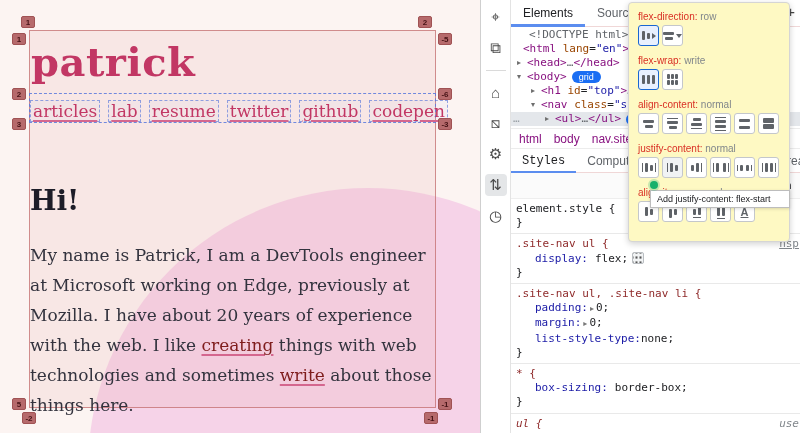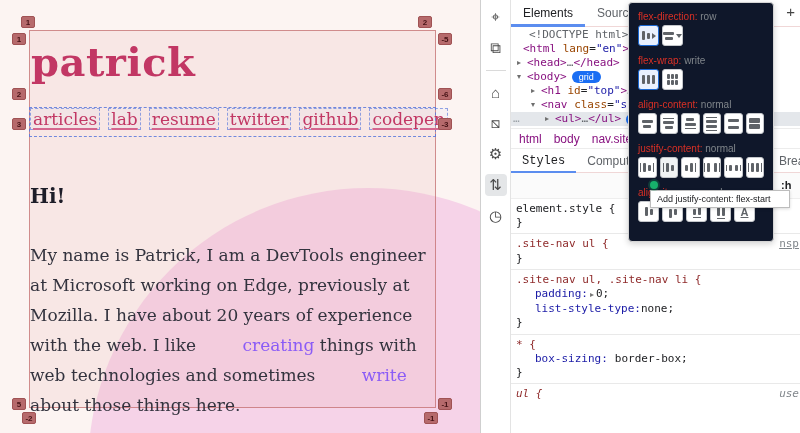--- a/index.html
+++ b/index.html
@@ -11,35 +11,35 @@
   .page { position:absolute; left:0; top:0; width:480px; height:433px;
           background:#fcf4f2; overflow:hidden;
           font-family:"DejaVu Serif", serif; }
   .page-circle { position:absolute; left:88px; top:188px; width:560px; height:560px;
                  border-radius:50%; background:#f6d3e8; }
   .grid-tint { position:absolute; left:29px; top:30px; width:407px; height:378px;
                background:rgba(235,180,180,.20); border:1px solid rgba(195,110,110,.75); }
   .page-content { position:absolute; left:0; top:0; width:480px; height:433px; }
   .site-title { position:absolute; left:31px; top:38px; font-size:40px; font-weight:bold;
                 color:#c23764; letter-spacing:.5px; }
-  .flexbox { position:absolute; left:29px; top:107px; width:407px; height:30px;
+  .flexbox { position:absolute; left:29px; top:93px; width:407px; height:30px;
              border:1px dashed rgba(90,120,220,.85); display:flex; gap:8px;
-             align-items:flex-start; padding:0; }
+             align-items:flex-end; padding:0; }
   .flexbox li { list-style:none; display:flex; align-items:center; padding:0 2px;
                 border:1px dashed rgba(90,120,220,.65); background:rgba(140,170,255,.05); }
   .flexbox a { font-size:17px; color:#c23764; text-decoration:underline;
                text-decoration-color:#d4668e; text-decoration-thickness:2px;
                text-underline-offset:3px; cursor:pointer; }
   .flex-freespace { flex:1; border-left:1px dashed rgba(90,120,220,.65);
       background:repeating-linear-gradient(135deg, rgba(100,130,230,.28) 0 2px, transparent 2px 7px); }
-  .greeting { position:absolute; left:30px; top:184px; font-size:20px; font-weight:bold; color:#1d1d28; }
+  .greeting { position:absolute; left:30px; top:184px; font-size:28px; font-weight:bold; color:#1d1d28; }
   .bio { position:absolute; left:30px; top:240px; width:410px; font-size:17px;
          line-height:1.77; color:#33333e; }
-  .bio a { color:#8b5cf6; text-decoration-color:#d4668e;
-           text-decoration-thickness:2px; text-underline-offset:3px; cursor:pointer;margin-left:41px; }
+  .bio a { color:#7f1d1d; text-decoration:underline; text-decoration-color:#d4668e;
+           text-decoration-thickness:2px; text-underline-offset:3px; cursor:pointer; }
   .gmark { position:absolute; width:14px; height:12px; background:#b66a6c; color:#461316;
            border:1px solid #a05254; border-radius:2px; font-size:8px; font-weight:bold;
            display:flex; align-items:center; justify-content:center;
            font-family:"Liberation Sans", sans-serif; }
 
   
   .devtools { position:absolute; left:480px; top:0; width:320px; height:433px;
               background:#fff; border-left:1px solid #cfcfcf; font-size:12px; color:#3c4043; }
   .activity-bar { position:absolute; left:0; top:0; width:30px; height:433px;
                   border-right:1px solid #e3e3e3; background:#fff; display:flex;
@@ -105,22 +105,22 @@
   .css-val { color:#202124; }
   .css-arrow { color:#777; font-size:8px; font-family:"DejaVu Sans", sans-serif; padding:0 2px; }
   .flexbadge { display:inline-block; width:12px; height:12px; vertical-align:-2px; margin-left:4px;
                border:1px solid #b9bdc1; border-radius:2px; background-color:#f1f3f4;
                background-image:radial-gradient(circle, #555 1px, transparent 1.3px);
                background-size:4px 5px; background-position:1.5px 2px; cursor:pointer; }
   .ua-frag { position:absolute; right:2px; top:3px; color:#80868b; font-style:italic; }
   .src-frag { position:absolute; right:2px; top:3px; color:#80868b; text-decoration:underline; cursor:pointer; }
 
   
-  .flexpopup { position:absolute; left:628px; top:2px; width:146px; height:240px;
-               background:#0f172a; border:1px solid #d5d5d5; border-radius:4px;
+  .flexpopup { position:absolute; left:628px; top:2px; width:162px; height:240px;
+               background:#fef9c3; border:1px solid #d5d5d5; border-radius:4px;
                box-shadow:0 2px 6px rgba(0,0,0,.18); padding:8px 9px; z-index:40; }
   .fp-label { font-size:10px; margin-bottom:3px; white-space:nowrap; }
   .fp-prop { color:#d93025; }
   .fp-valtext { color:#80868b; }
   .fp-row { display:flex; gap:3px; margin-bottom:9px; }
   .fp-btn { width:21px; height:21px; border:1px solid #c4c7cb; border-radius:3px; background:#fff;
             display:flex; align-items:center; justify-content:center; cursor:pointer; position:relative; }
   .fp-btn.sel { border-color:#1967d2; background:#e8f0fe; }
   .fp-btn.hover { background:#f1f3f4; }
   
@@ -249,27 +249,29 @@
 
       <div class="stylespane">
 
         <div class="rule">
           <div class="cssline"><span>element.style {</span></div>
           <div class="cssline"><span>}</span></div>
         </div>
 
         <div class="rule">
           <div class="cssline"><span class="css-sel">.site-nav ul {</span></div>
+          <div class="cssline indent"><span class="css-name">display:</span><span class="css-val" style="margin-left:7px">flex;</span><span class="flexbadge"></span></div>
           <div class="cssline"><span>}</span></div>
           <span class="src-frag">nsp</span>
         </div>
 
         <div class="rule">
           <div class="cssline"><span class="css-sel">.site-nav ul, .site-nav li {</span></div>
           <div class="cssline indent"><span class="css-name">padding:</span><span class="css-arrow">▸</span><span class="css-val">0;</span></div>
+          <div class="cssline indent"><span class="css-name">margin:</span><span class="css-arrow">▸</span><span class="css-val">0;</span></div>
           <div class="cssline indent"><span class="css-name">list-style-type:</span><span class="css-val" style="">none;</span></div>
           <div class="cssline"><span>}</span></div>
         </div>
 
         <div class="rule">
           <div class="cssline"><span class="css-sel">* {</span></div>
           <div class="cssline indent"><span class="css-name">box-sizing:</span><span class="css-val" style="margin-left:7px">border-box;</span></div>
           <div class="cssline"><span>}</span></div>
         </div>
 

